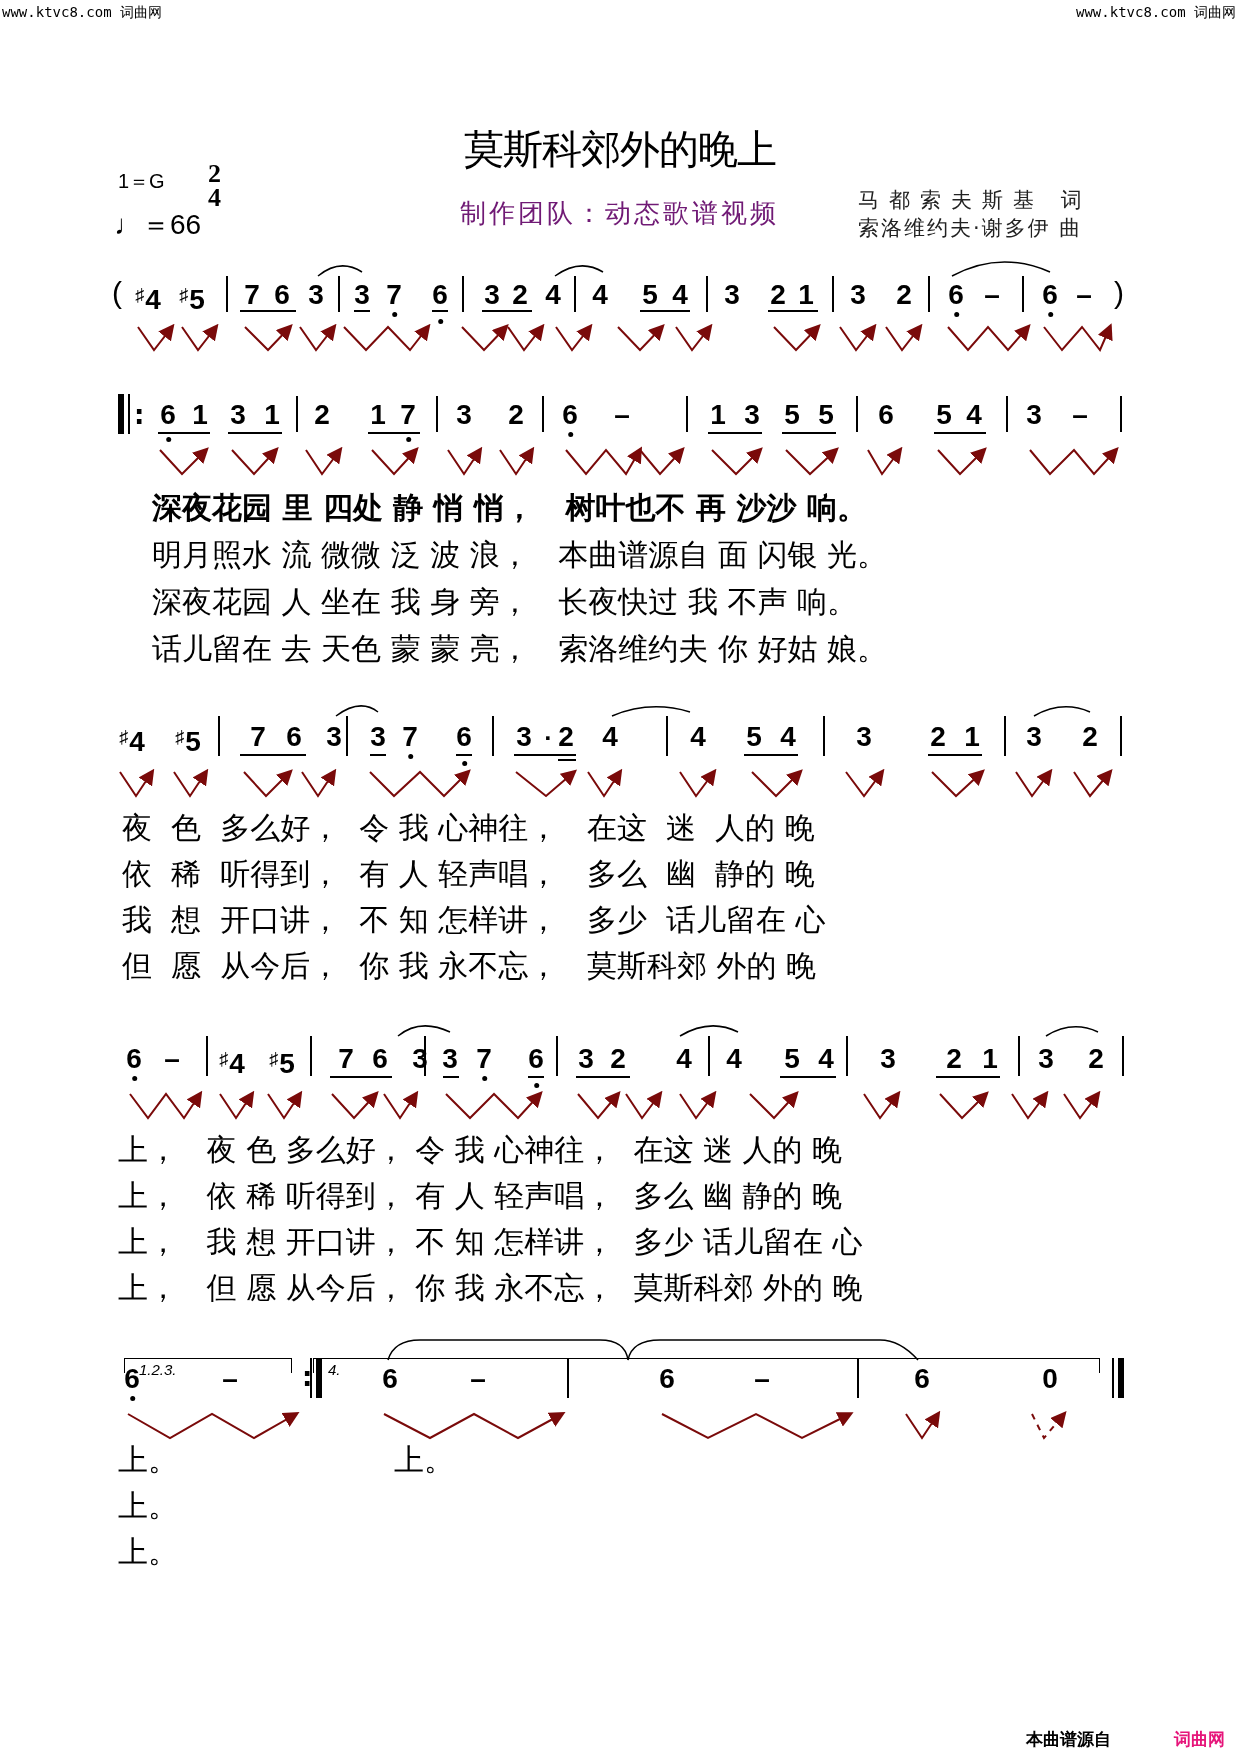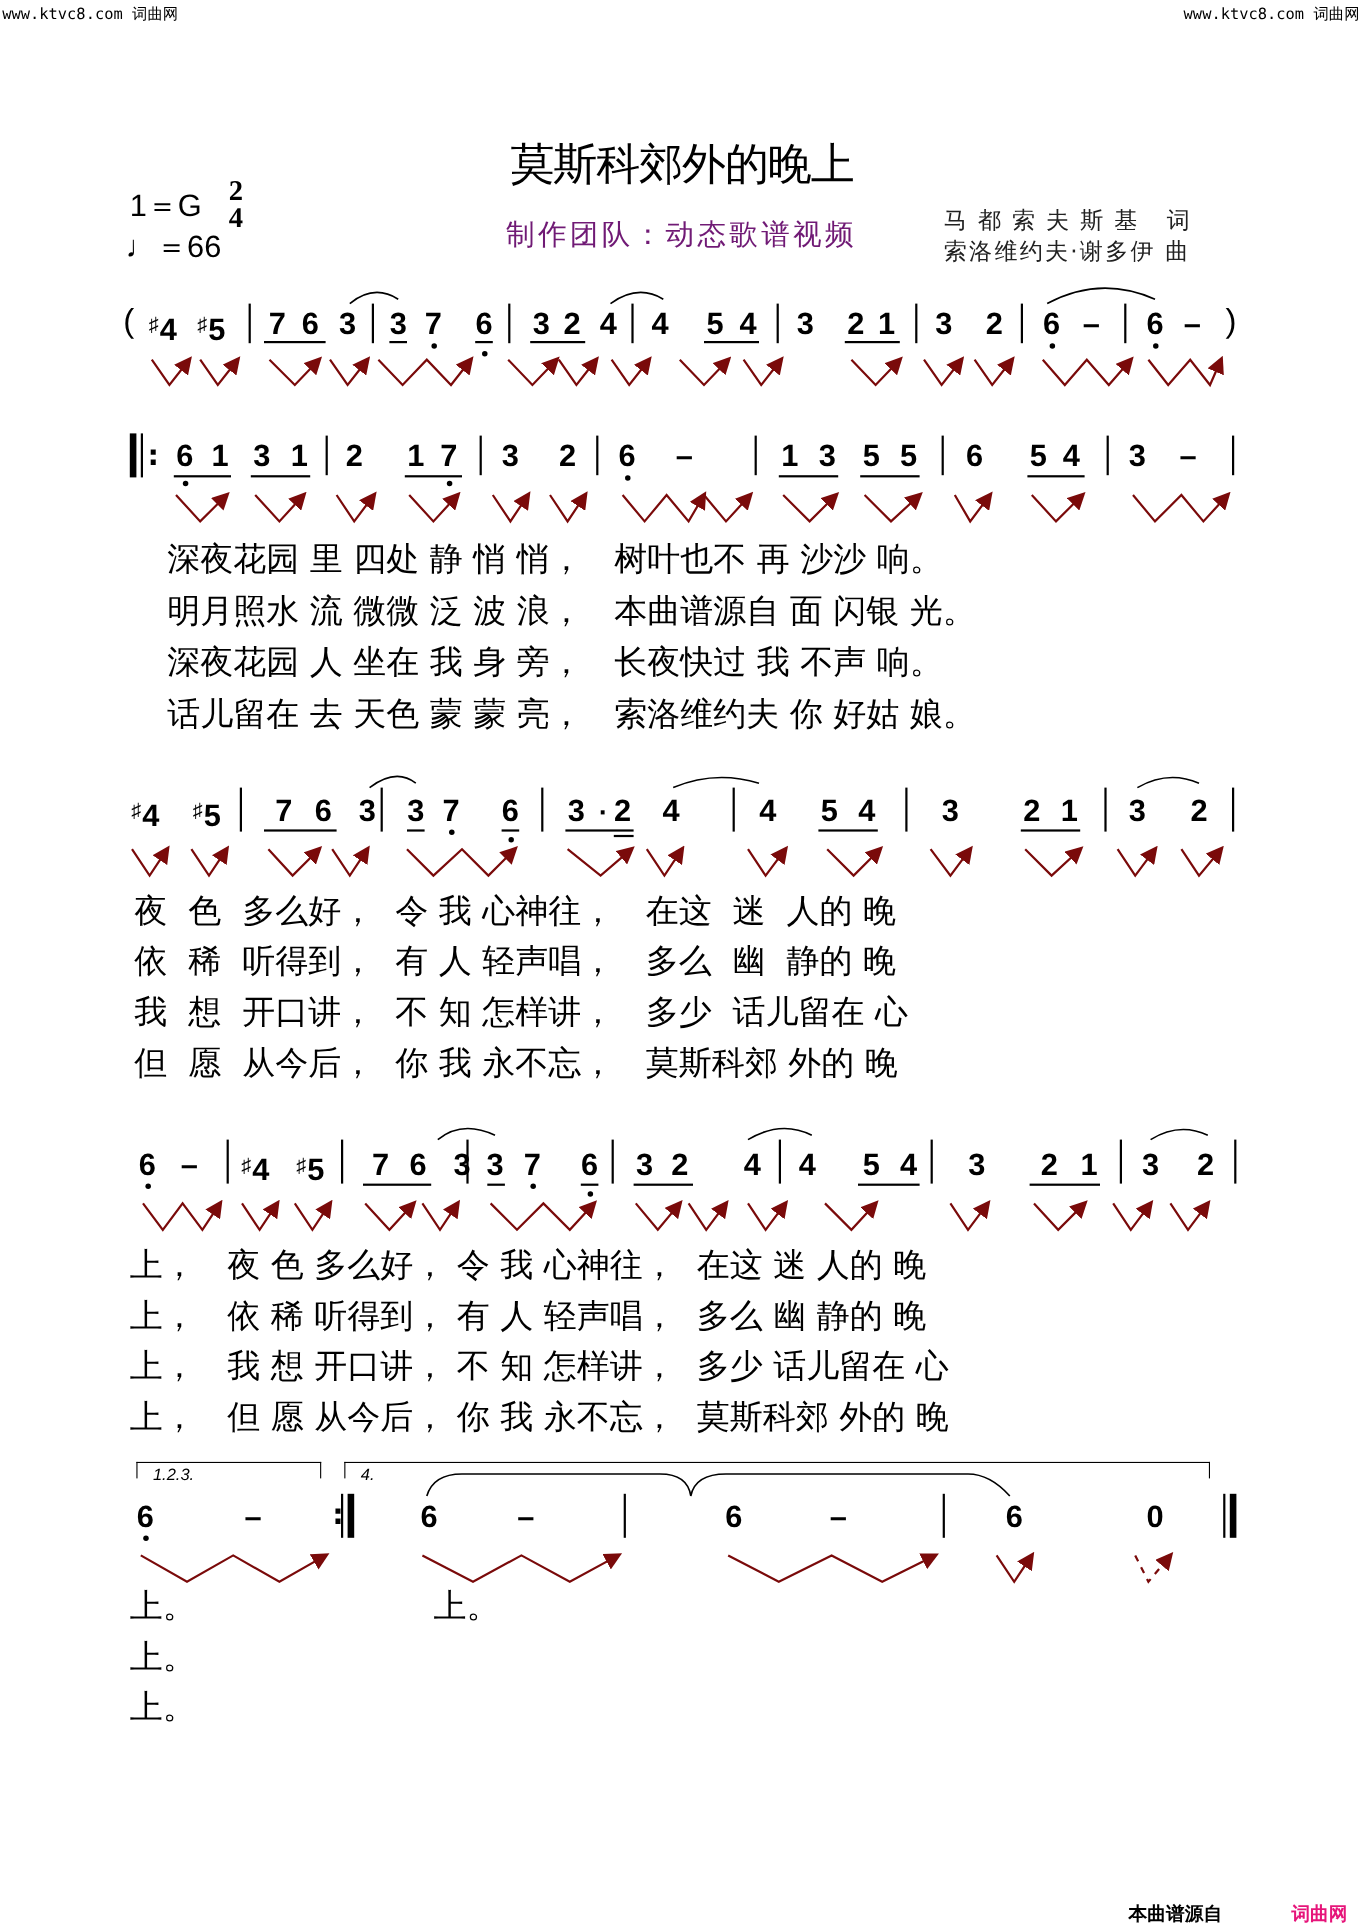--- a/index.html
+++ b/index.html
@@ -3,33 +3,33 @@
 <meta charset="utf-8">
 <style>
   html, body { margin:0; padding:0; background:#fff; }
   body { width:1240px; height:1754px; position:relative; overflow:hidden;
          font-family:"DejaVu Sans", sans-serif; color:#000; }
   .abs { position:absolute; }
   .wm { font-family:"DejaVu Sans Mono", monospace; font-size:14px; top:4px; }
   .title { left:0; width:1240px; top:122px; text-align:center; font-size:40px; letter-spacing:-1px; }
   .sub { top:196px; left:460px; font-size:26px; letter-spacing:3px; color:#701a75; }
   .credit { font-size:21px; letter-spacing:10px; color:#222; }
-  .key { left:118px; top:168px; font-size:28px; font-family:"Liberation Sans", sans-serif; }
+  .key { left:118px; top:168px; font-size:20px; font-family:"Liberation Sans", sans-serif; }
   .tempo { left:114px; top:206px; font-size:28px; font-family:"Liberation Sans", sans-serif; }
   .ts { left:208px; top:162px; font-family:"Liberation Serif", serif; font-weight:bold; font-size:26px; line-height:24px; text-align:center; }
   .n { position:absolute; font-family:"Liberation Sans", sans-serif; font-weight:bold; font-size:28px; transform:translateX(-50%); line-height:30px; }
   .sh { font-size:18px; vertical-align:8px; font-weight:normal; margin-right:1px; }
   .dot { position:absolute; width:5px; height:5px; background:#000; border-radius:50%; left:50%; margin-left:-2px; }
   .dot.below { bottom:-7px; }
   .ul { position:absolute; height:2px; background:#000; }
   .bar { position:absolute; width:2px; background:#000; }
   .bar.thick { width:6px; }
   .paren { position:absolute; font-size:30px; font-family:"Liberation Sans", sans-serif; }
   .lyr { position:absolute; font-size:30px; white-space:pre; letter-spacing:0; }
-  .volta { position:absolute; border-top:1.5px solid #000; border-left:1.5px solid #000; border-right:1.5px solid #000; height:14px; }
+  .volta { position:absolute; border-top:1.5px solid #000; border-left:1.5px solid #000; border-right:1.5px solid #000; height:14px;margin-top:29px; }
   .volta span { font-style:italic; font-size:15px; position:absolute; left:14px; top:2px; font-family:"Liberation Sans", sans-serif; }
   svg.overlay { position:absolute; left:0; top:0; pointer-events:none; }
   .footer { font-weight:bold; font-size:17px; top:1728px; }
 </style>
 </head>
 <body>
 
 <div class="abs wm" style="left:2px;">www.ktvc8.com 词曲网</div>
 <div class="abs wm" style="right:4px;">www.ktvc8.com 词曲网</div>
 
@@ -119,21 +119,21 @@
   <div class="n" style="left:944px; top:400px;">5</div>
   <div class="n" style="left:974px; top:400px;">4</div>
   <div class="ul" style="left:934px; width:52px; top:432px;"></div>
   <div class="bar" style="left:1006px; top:396px; height:36px;"></div>
   <div class="n" style="left:1034px; top:400px;">3</div>
   <div class="n" style="left:1080px; top:400px;">–</div>
   <div class="bar" style="left:1120px; top:396px; height:36px;"></div>
 </div>
 
 <div>
-  <div class="lyr" style="left:152px; top:488px;"><span>深夜花园</span> <span>里</span> <span>四处</span> <span>静</span> <span>悄</span> <span>悄，</span>   <span>树叶也不</span> <span>再</span> <span>沙沙</span> <span>响。</span></div>
+  <div class="lyr" style="left:152px; top:488px;font-weight:bold;"><span>深夜花园</span> <span>里</span> <span>四处</span> <span>静</span> <span>悄</span> <span>悄，</span>   <span>树叶也不</span> <span>再</span> <span>沙沙</span> <span>响。</span></div>
   <div class="lyr" style="left:152px; top:535px;"><span>明月照水</span> <span>流</span> <span>微微</span> <span>泛</span> <span>波</span> <span>浪，</span>   <span>本曲谱源自</span> <span>面</span> <span>闪银</span> <span>光。</span></div>
   <div class="lyr" style="left:152px; top:582px;"><span>深夜花园</span> <span>人</span> <span>坐在</span> <span>我</span> <span>身</span> <span>旁，</span>   <span>长夜快过</span> <span>我</span> <span>不声</span> <span>响。</span></div>
   <div class="lyr" style="left:152px; top:629px;"><span>话儿留在</span> <span>去</span> <span>天色</span> <span>蒙</span> <span>蒙</span> <span>亮，</span>   <span>索洛维约夫</span> <span>你</span> <span>好姑</span> <span>娘。</span></div>
 </div>
 
 <div>
   <div class="n" style="left:132px; top:722px;"><span class="sh">♯</span>4</div>
   <div class="n" style="left:188px; top:722px;"><span class="sh">♯</span>5</div>
   <div class="bar" style="left:218px; top:716px; height:40px;"></div>
   <div class="n" style="left:258px; top:722px;">7</div>

